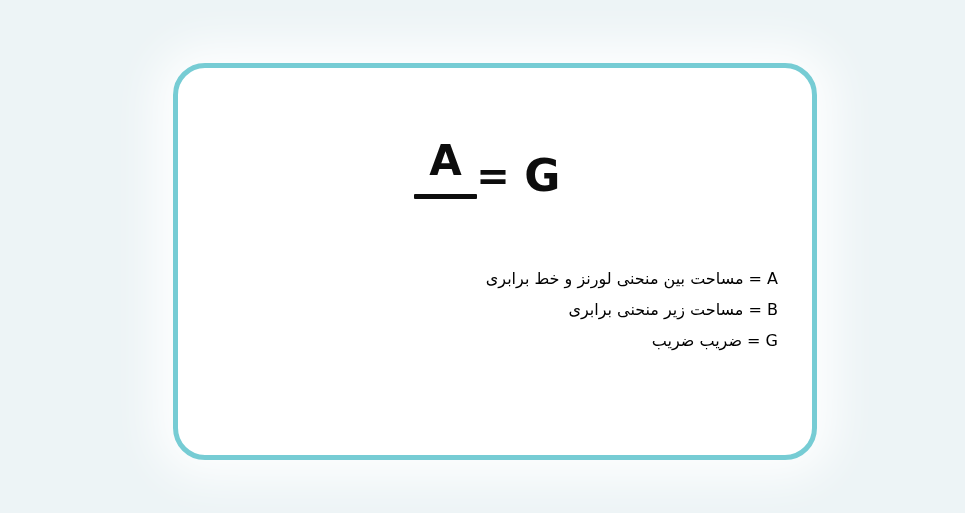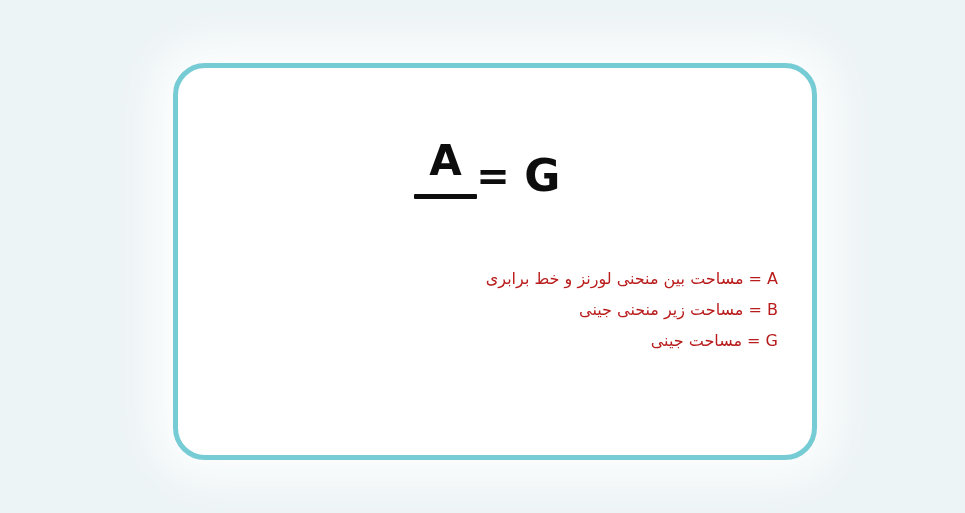--- a/index.html
+++ b/index.html
@@ -60,39 +60,39 @@
   
   .definitions {
     margin-top: 52px;
     direction: rtl;
     text-align: right;
     padding-left: 0;
   }
   .definition-line {
     font-size: 16px;
     line-height: 31px;
-    color: #b91c1c;
+    color: #000000;
     white-space: nowrap;
   }
 </style>
 </head>
 <body>
 
 <div class="page">
   <div class="card">
 
     <div class="formula-row">
       <span class="fraction">
         <span class="frac-num">A</span>
         <span class="frac-bar"></span>
       </span>
       <span class="equals">=</span>
       <span class="result">G</span>
     </div>
 
     <div class="definitions" dir="rtl">
       <div class="definition-line">A = مساحت بین منحنی لورنز و خط برابری</div>
-      <div class="definition-line">B = مساحت زیر منحنی جینی</div>
-      <div class="definition-line">G = مساحت جینی</div>
+      <div class="definition-line">B = مساحت زیر منحنی برابری</div>
+      <div class="definition-line">G = ضریب ضریب</div>
     </div>
 
   </div>
 </div>
 
 </body></html>

